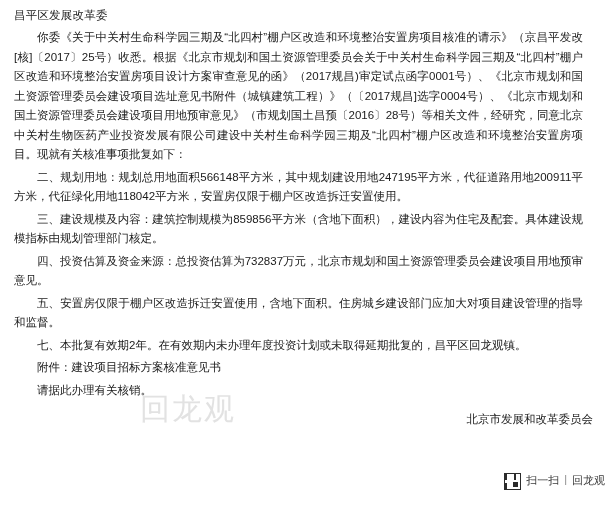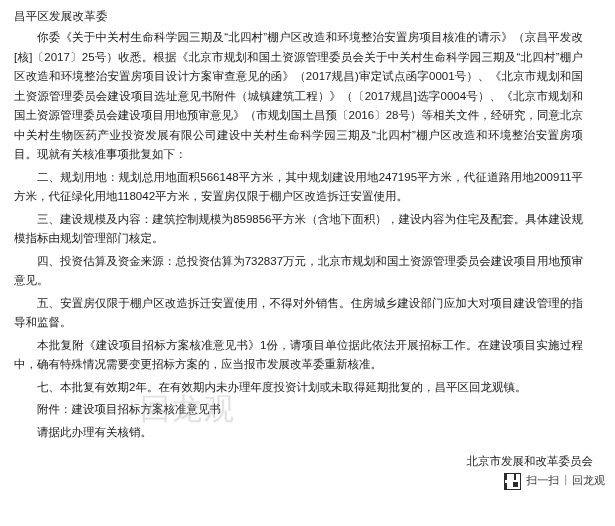--- a/index.html
+++ b/index.html
@@ -20,20 +20,21 @@
     width: 615px;
     height: 526px;
     box-sizing: border-box;
     padding: 8px 16px 0 14px;
   }
   .addressee {
     font-size: 11.5px;
     line-height: 16px;
     margin: 0 0 4px 0;
     letter-spacing: 0.2px;
+    font-family: Liberation Mono, monospace;
   }
   p.body-para {
     font-size: 11.5px;
     line-height: 19.5px;
     margin: 0 16px 3px 0;
     text-align: justify;
     text-justify: inter-ideograph;
     letter-spacing: 0px;
   }
   p.indent {
@@ -106,22 +107,21 @@
 <body>
 
 <div class="page">
 
   <div class="addressee">昌平区发展改革委</div>
 
   <p class="body-para indent">你委《关于中关村生命科学园三期及“北四村”棚户区改造和环境整治安置房项目核准的请示》（京昌平发改[核]〔2017〕25号）收悉。根据《北京市规划和国土资源管理委员会关于中关村生命科学园三期及“北四村”棚户区改造和环境整治安置房项目设计方案审查意见的函》（2017规昌)审定试点函字0001号）、《北京市规划和国土资源管理委员会建设项目选址意见书附件（城镇建筑工程）》（〔2017规昌]选字0004号）、《北京市规划和国土资源管理委员会建设项目用地预审意见》（市规划国土昌预〔2016〕28号）等相关文件，经研究，同意北京中关村生物医药产业投资发展有限公司建设中关村生命科学园三期及“北四村”棚户区改造和环境整治安置房项目。现就有关核准事项批复如下：</p>
   <p class="body-para item">二、规划用地：规划总用地面积566148平方米，其中规划建设用地247195平方米，代征道路用地200911平方米，代征绿化用地118042平方米，安置房仅限于棚户区改造拆迁安置使用。</p>
   <p class="body-para item">三、建设规模及内容：建筑控制规模为859856平方米（含地下面积），建设内容为住宅及配套。具体建设规模指标由规划管理部门核定。</p>
   <p class="body-para item">四、投资估算及资金来源：总投资估算为732837万元，北京市规划和国土资源管理委员会建设项目用地预审意见。</p>
-  <p class="body-para item">五、安置房仅限于棚户区改造拆迁安置使用，不得对外销售。住房城乡建设部门应加大对项目建设管理的指导和监督。</p>
-  <p class="body-para item">本批复附《建设项目招标方案核准意见书》1份，请项目单位据此依法开展招标工作。在建设项目实施过程中，确有特殊情况需要变更招标方案的，应当报市发展改革委重新核准。</p>
+  <p class="body-para item">五、安置房仅限于棚户区改造拆迁安置使用，含地下面积。住房城乡建设部门应加大对项目建设管理的指导和监督。</p>
   <p class="body-para item">七、本批复有效期2年。在有效期内未办理年度投资计划或未取得延期批复的，昌平区回龙观镇。</p>
   <p class="body-para attachment">附件：建设项目招标方案核准意见书</p>
 
   <p class="body-para closing">请据此办理有关核销。</p>
 
   <div class="signature">北京市发展和改革委员会</div>
 
   <div class="watermark">回龙观</div>
 
   <div class="wechat-badge">

